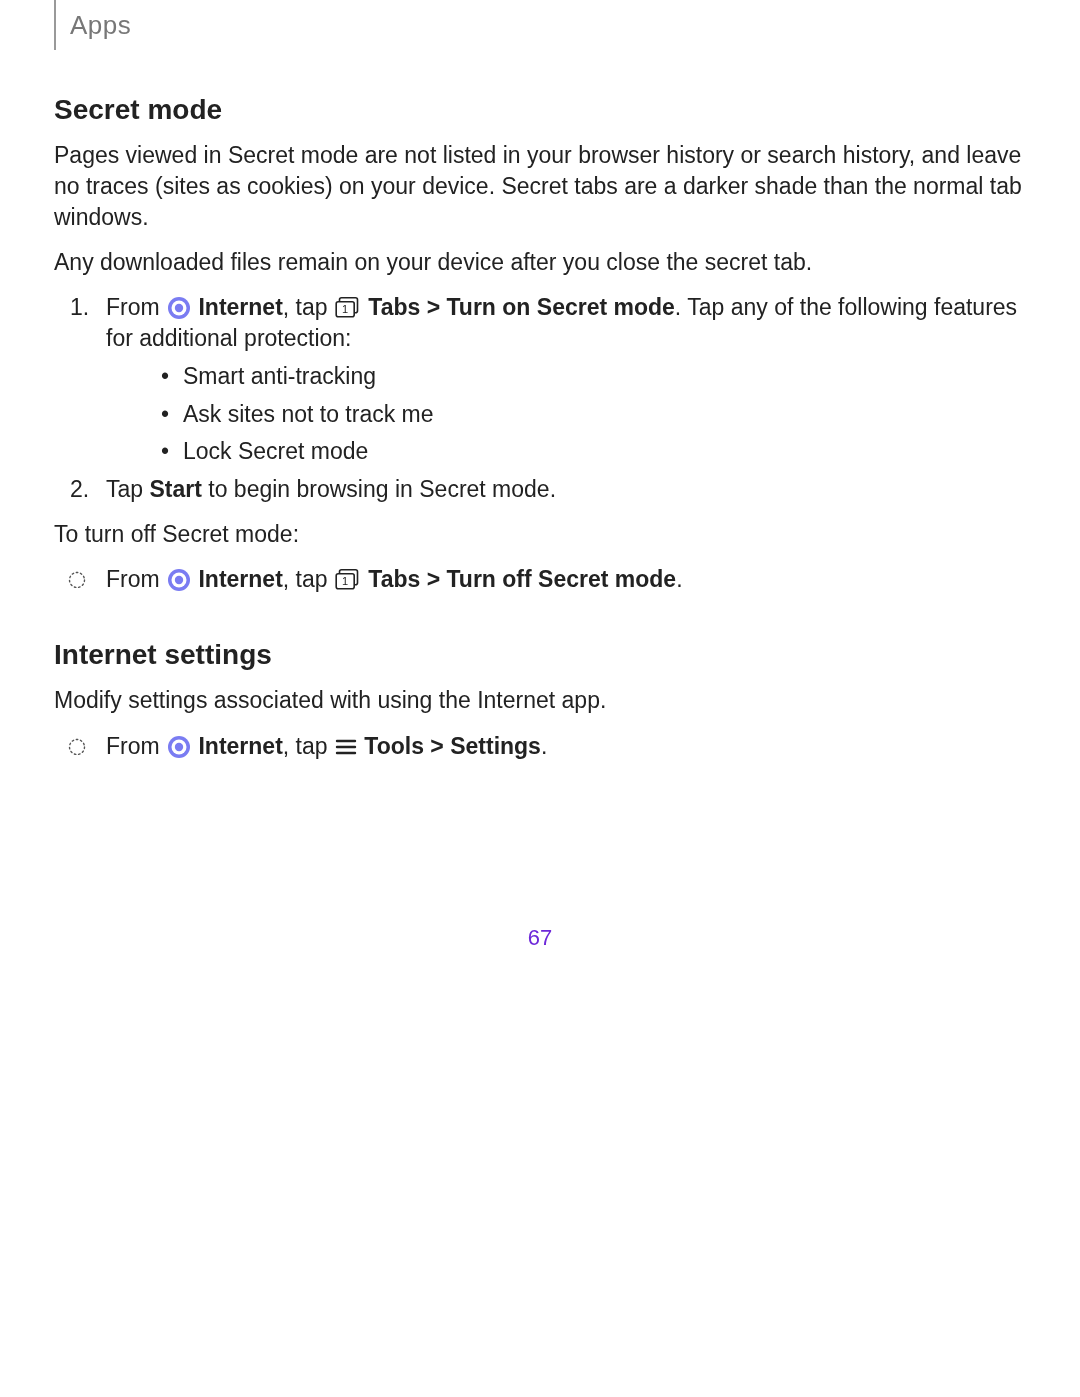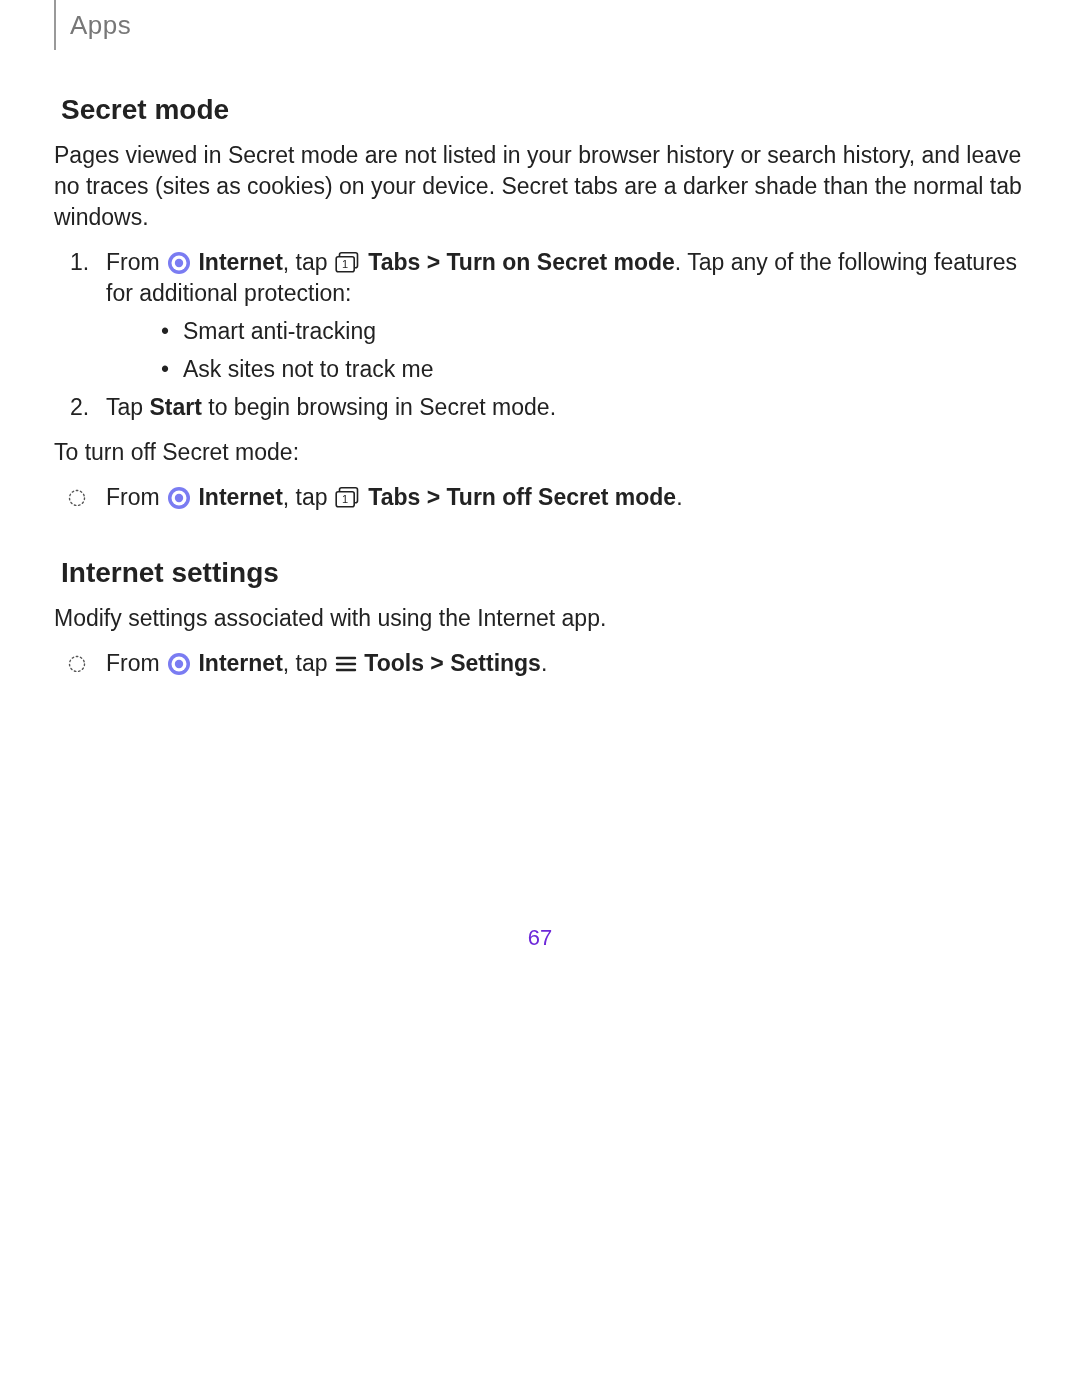--- a/index.html
+++ b/index.html
@@ -30,21 +30,21 @@
   }
   .header-title{
     font-size:26px;
     color:#777;
     letter-spacing:0.5px;
   }
   h2{
     font-size:28px;
     font-weight:700;
     color:#222;
-    margin:44px 0 10px 7px;
+    margin:44px 0 10px 0;
   }
   p{
     font-size:23px;
     line-height:1.35;
     margin:14px 0;
     color:#222;
   }
   .ol{
     margin:10px 0 10px 0;
     padding-left:52px;
@@ -132,20 +132,21 @@
 <div class="page">
 
   <div class="header">
     <div class="header-bar"></div>
     <div class="header-title">Apps</div>
   </div>
 
   <h2>Secret mode</h2>
 
   <p>Pages viewed in Secret mode are not listed in your browser history or search history, and leave no traces (sites as cookies) on your device. Secret tabs are a darker shade than the normal tab windows.</p>
+  <p>Any downloaded files remain on your device after you close the secret tab.</p>
 
   <ul class="ol">
     <li class="li">
       <span class="num">1.</span>
       <span>From </span>
       <span class="inline-icon internet-icon">
         <svg viewBox="0 0 24 24" width="24" height="24">
           <circle cx="12" cy="12" r="11" fill="#7a7cf2"></circle>
           <circle cx="12" cy="12" r="7.5" fill="#fff"></circle>
           <circle cx="12" cy="12" r="4.2" fill="#7a7cf2"></circle>
@@ -157,20 +158,21 @@
           <rect x="4.5" y="0.8" width="18" height="15" rx="2" fill="none" stroke="#222" stroke-width="1.6"></rect>
           <rect x="1.2" y="4.8" width="18" height="15" rx="2" fill="#fff" stroke="#222" stroke-width="1.6"></rect>
           <text x="10" y="16" text-anchor="middle" font-size="11" fill="#222" font-family="Arial">1</text>
         </svg>
       </span>
       <span class="bold">Tabs &gt; Turn on Secret mode</span><span>. Tap any of the following features for additional protection:</span>
 
       <ul class="ul">
         <li class="li">Smart anti-tracking</li>
         <li class="li">Ask sites not to track me</li>
+        <li class="li">Lock Secret mode</li>
       </ul>
     </li>
 
     <li class="li">
       <span class="num">2.</span>
       <span>Tap </span><span class="bold">Start</span><span> to begin browsing in Secret mode.</span>
     </li>
   </ul>
 
   <p>To turn off Secret mode:</p>

